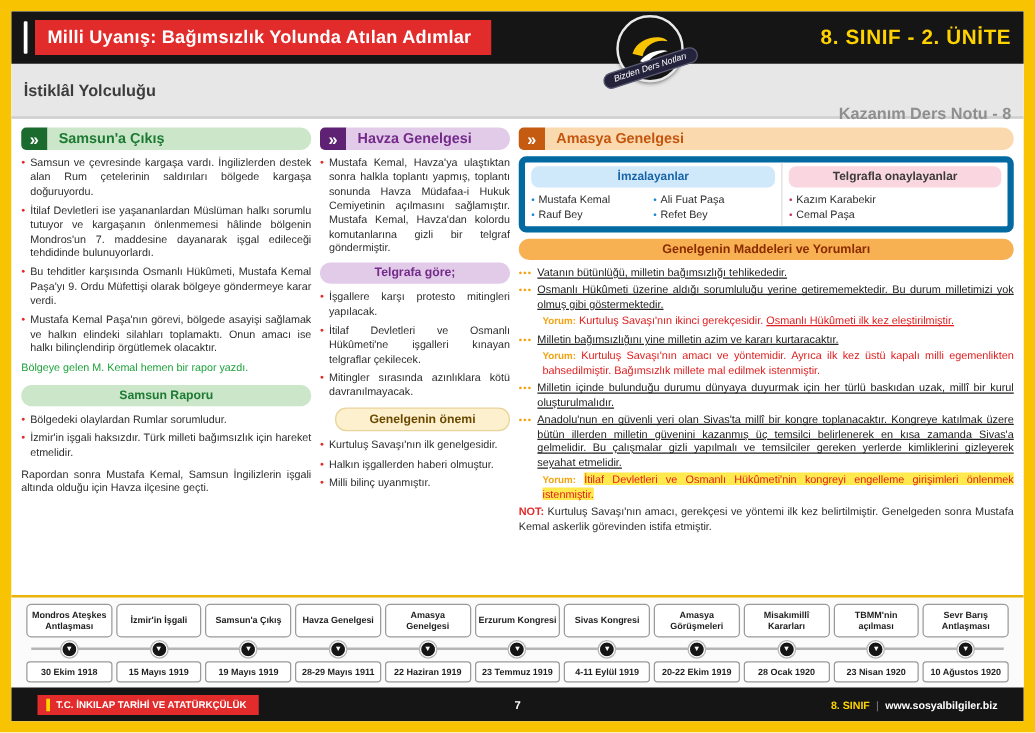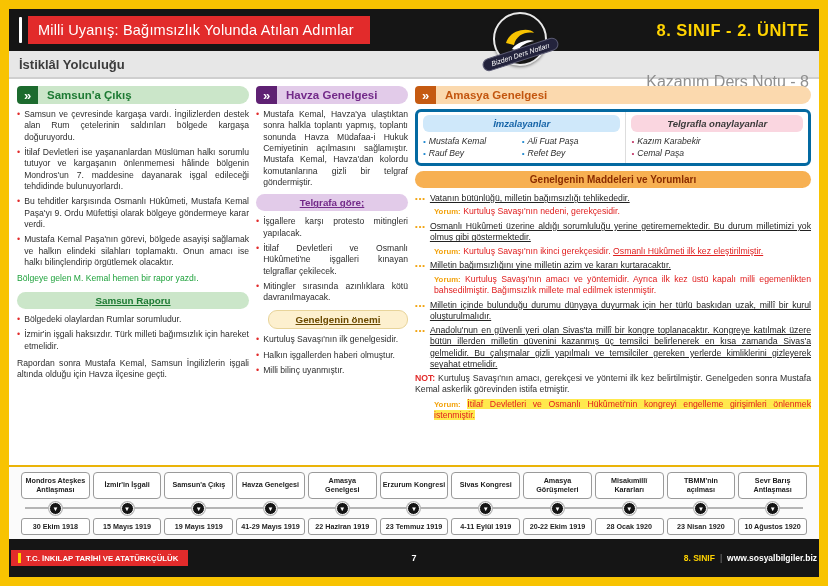--- a/index.html
+++ b/index.html
@@ -6,36 +6,36 @@
   html, body { width: 828px; height: 586px; }
   body { font-family: "Liberation Sans", sans-serif; background: #fff; }
 
   .page { width: 828px; height: 586px; background: #fff; border: 9px solid #f8c301;
           display: flex; flex-direction: column; overflow: hidden; position: relative; }
 
   
   .topbar { height: 42px; background: #151515; display: flex; align-items: center;
             flex: 0 0 auto; position: relative; padding: 0 10px; }
   .title-accent { width: 3px; height: 26px; background: #fff; margin-right: 6px; border-radius: 1px; }
-  .page-title { background: #e22b2b; color: #fff; font-size: 14.5px; font-weight: normal;
+  .page-title { background: #e22b2b; color: #fff; font-size: 14.5px; font-weight: bold;
                 padding: 6px 16px 6px 10px; white-space: nowrap; letter-spacing: .2px; }
   .unit-label { margin-left: auto; color: #ffd300; font-size: 16.5px; font-weight: bold; letter-spacing: .5px; }
   .badge { position: absolute; left: 476px; top: 3px; width: 70px; height: 66px; z-index: 10; }
   .badge-circle { width: 54px; height: 54px; border-radius: 50%; background: #151515;
                   border: 2px solid #e9e9e9; box-shadow: 0 1px 3px rgba(0,0,0,.45);
                   display: flex; align-items: center; justify-content: center; margin-left: 8px; }
   .badge-ribbon { position: absolute; left: -4px; top: 36px; background: #23233c; color: #fff;
                   font-size: 7px; font-style: italic; padding: 2px 8px; border-radius: 8px;
                   transform: rotate(-18deg); white-space: nowrap; border: 1px solid #5a5a72; }
 
   
-  .subbar { height: 28px; background: #e7e7e7; border-bottom: 2px solid #cfcfcf; flex: 0 0 auto;
+  .subbar { height: 44px; background: #e7e7e7; border-bottom: 2px solid #cfcfcf; flex: 0 0 auto;
             display: flex; align-items: center; justify-content: space-between; padding: 0 10px; }
   .subbar-left { color: #3c3c3c; font-weight: bold; font-size: 13px; }
-  .subbar-right { color: #8f8f8f; font-weight: normal; font-size: 16px; margin-top: 36px; }
+  .subbar-right { color: #8f8f8f; font-weight: bold; font-size: 13px; margin-top: 36px; }
 
   
   .content { flex: 1 1 auto; display: flex; gap: 7px; padding: 7px 8px 3px; overflow: hidden; }
   .col { display: flex; flex-direction: column; }
   .col-samsun { flex: 0 0 232px; }
   .col-havza  { flex: 0 0 152px; }
   .col-amasya { flex: 1 1 auto; }
 
   .sec-header { display: flex; align-items: stretch; margin-bottom: 5px; flex: 0 0 auto; }
   .sec-icon { width: 21px; display: flex; align-items: center; justify-content: center;
@@ -47,29 +47,29 @@
   .havza .sec-icon { background: #5f2173; }
   .havza .sec-title { background: #e2cbe9; color: #732a89; }
   .amasya .sec-icon { background: #c55a11; }
   .amasya .sec-title { background: #fbd9ae; color: #c3560f; }
 
   .bullet { display: flex; gap: 4px; margin-bottom: 4px; }
   .bmark { color: #e22b2b; font-size: 9px; line-height: 1.3; flex: 0 0 auto; }
   .btext { font-size: 8.6px; line-height: 1.32; color: #2e2e2e; text-align: justify; flex: 1; }
   .green-note { color: #1fa23c; font-size: 8.6px; line-height: 1.3; margin: 1px 0 5px; }
   .subsec { text-align: center; font-weight: bold; font-size: 9.8px; padding: 3px 0;
-            border-radius: 9px; margin: 2px 0 5px; flex: 0 0 auto; text-decoration: underline; }
+            border-radius: 9px; margin: 2px 0 5px; flex: 0 0 auto; }
   .subsec.green  { background: #cbe6c9; color: #1d7a33; }
   .subsec.purple { background: #e2cbe9; color: #732a89; }
   .subsec.cream  { background: #fdf0cf; color: #6b4a00; border: 1px solid #e8d49a; margin-left: 12px; }
   .plain { font-size: 8.6px; line-height: 1.32; color: #2e2e2e; text-align: justify; margin-top: 2px; }
 
   
-  .am-table { display: flex; border: 3px solid #0369a1; border-radius: 6px; overflow: hidden;
-              margin-bottom: 5px; flex: 0 0 auto; font-style: italic; }
+  .am-table { display: flex; border: 5px solid #0369a1; border-radius: 6px; overflow: hidden;
+              margin-bottom: 5px; flex: 0 0 auto; }
   .am-part { padding: 3px 5px 4px; }
   .am-part.imza { flex: 1.15; border-right: 1px solid #ddd; }
   .am-part.onay { flex: 1; }
   .am-head { text-align: center; font-weight: bold; font-size: 9.5px; padding: 3px 0;
              border-radius: 6px; margin-bottom: 3px; }
   .imza .am-head { background: #cfe8fa; color: #1765a8; }
   .onay .am-head { background: #fad6e0; color: #3a3a3a; }
   .am-names { display: flex; flex-wrap: wrap; }
   .am-name { display: flex; gap: 3px; font-size: 8.6px; color: #2e2e2e; padding: 1px 0; align-items: baseline; }
   .imza .am-name { width: 50%; }
@@ -102,21 +102,21 @@
   .tl-line { position: absolute; left: 4px; right: 4px; top: 7px; height: 2px; background: #b5b5b5; }
   .tl-arrows { position: absolute; inset: 0; display: grid; grid-template-columns: repeat(11, 1fr); gap: 3px; }
   .tl-arrow-cell { display: flex; align-items: center; justify-content: center; }
   .tl-arrow { width: 13px; height: 13px; border-radius: 50%; background: #151515; color: #fff;
               border: 1px solid #fff; box-shadow: 0 0 0 1px #b5b5b5; font-size: 6px;
               display: flex; align-items: center; justify-content: center; }
   .tl-date { border: 1px solid #9a9a9a; border-radius: 3px; background: #fff; text-align: center;
              font-size: 7.2px; font-weight: bold; color: #1e1e1e; padding: 3px 0; white-space: nowrap; overflow: hidden; }
 
   
-  .footer { flex: 0 0 auto; height: 38px; background: #151515; display: flex; align-items: center; padding: 0 2px; justify-content: center; }
+  .footer { flex: 0 0 auto; height: 27px; background: #151515; display: flex; align-items: center; padding: 0 21px; justify-content: center; }
   .footer-left { flex: 1; display: flex; align-items: center; }
   .footer-tag { background: #e22b2b; color: #fff; font-size: 7.8px; font-weight: bold;
                 padding: 3px 10px 3px 7px; display: flex; align-items: center; gap: 5px; }
   .footer-tag-accent { width: 3px; height: 10px; background: #ffd300; }
   .footer-page { flex: 0 0 auto; color: #fff; font-weight: bold; font-size: 9px; }
   .footer-right { flex: 1; display: flex; justify-content: flex-end; align-items: center; gap: 5px; font-size: 8.5px; }
   .footer-grade { color: #ffd300; font-weight: bold; }
   .footer-sep { color: #888; }
   .footer-site { color: #fff; font-weight: bold; }
 </style>
@@ -260,24 +260,20 @@
           </div>
         </div>
       </div>
 
       <div class="maddeler-head">Genelgenin Maddeleri ve Yorumları</div>
 
       <div class="madde">
         <span class="dots">•••</span>
         <p class="mtext">Vatanın bütünlüğü, milletin bağımsızlığı tehlikededir.</p>
       </div>
-      <p class="yorum">
-        <span class="ylabel">Yorum:</span>
-        <span class="ytext">Kurtuluş Savaşı'nın nedeni, gerekçesidir.</span>
-      </p>
 
       <div class="madde">
         <span class="dots">•••</span>
         <p class="mtext">Osmanlı Hükûmeti üzerine aldığı sorumluluğu yerine getirememektedir. Bu durum milletimizi yok olmuş gibi göstermektedir.</p>
       </div>
       <p class="yorum">
         <span class="ylabel">Yorum:</span>
         <span class="ytext">Kurtuluş Savaşı'nın ikinci gerekçesidir.</span>
         <span class="ytext u">Osmanlı Hükûmeti ilk kez eleştirilmiştir.</span>
       </p>
@@ -293,28 +289,28 @@
 
       <div class="madde">
         <span class="dots">•••</span>
         <p class="mtext">Milletin içinde bulunduğu durumu dünyaya duyurmak için her türlü baskıdan uzak, millî bir kurul oluşturulmalıdır.</p>
       </div>
 
       <div class="madde">
         <span class="dots">•••</span>
         <p class="mtext">Anadolu'nun en güvenli yeri olan Sivas'ta millî bir kongre toplanacaktır. Kongreye katılmak üzere bütün illerden milletin güvenini kazanmış üç temsilci belirlenerek en kısa zamanda Sivas'a gelmelidir. Bu çalışmalar gizli yapılmalı ve temsilciler gereken yerlerde kimliklerini gizleyerek seyahat etmelidir.</p>
       </div>
+      <p class="yorum">
+        <span class="ylabel">Yorum:</span>
+        <span class="ytext hl">İtilaf Devletleri ve Osmanlı Hükûmeti'nin kongreyi engelleme girişimleri önlenmek istenmiştir.</span>
+      </p>
+
       <p class="yorum" style="margin-left:0;">
         <span class="nlabel">NOT:</span>
         <span class="ntext">Kurtuluş Savaşı'nın amacı, gerekçesi ve yöntemi ilk kez belirtilmiştir. Genelgeden sonra Mustafa Kemal askerlik görevinden istifa etmiştir.</span>
-      </p>
-
-      <p class="yorum">
-        <span class="ylabel">Yorum:</span>
-        <span class="ytext hl">İtilaf Devletleri ve Osmanlı Hükûmeti'nin kongreyi engelleme girişimleri önlenmek istenmiştir.</span>
       </p>
     </section>
   </main>
 
   <div class="timeline">
     <div class="tl-boxes">
       <div class="tl-box">Mondros Ateşkes Antlaşması</div>
       <div class="tl-box">İzmir'in İşgali</div>
       <div class="tl-box">Samsun'a Çıkış</div>
       <div class="tl-box">Havza Genelgesi</div>
@@ -361,21 +357,21 @@
           </div>
         <div class="tl-arrow-cell">
             <span class="tl-arrow">▼</span>
           </div>
       </div>
     </div>
     <div class="tl-dates">
       <div class="tl-date">30 Ekim 1918</div>
       <div class="tl-date">15 Mayıs 1919</div>
       <div class="tl-date">19 Mayıs 1919</div>
-      <div class="tl-date">41-29 Mayıs 1919</div>
+      <div class="tl-date">28-29 Mayıs 1911</div>
       <div class="tl-date">22 Haziran 1919</div>
       <div class="tl-date">23 Temmuz 1919</div>
       <div class="tl-date">4-11 Eylül 1919</div>
       <div class="tl-date">20-22 Ekim 1919</div>
       <div class="tl-date">28 Ocak 1920</div>
       <div class="tl-date">23 Nisan 1920</div>
       <div class="tl-date">10 Ağustos 1920</div>
     </div>
   </div>
 

